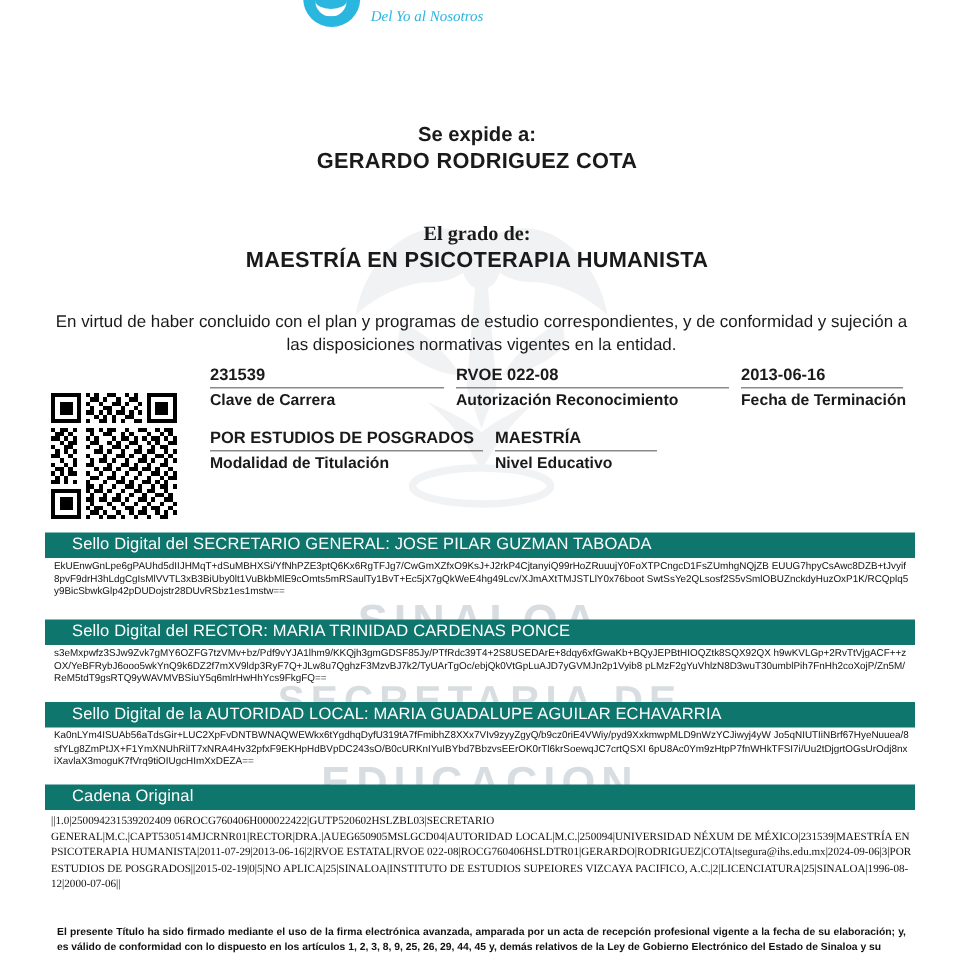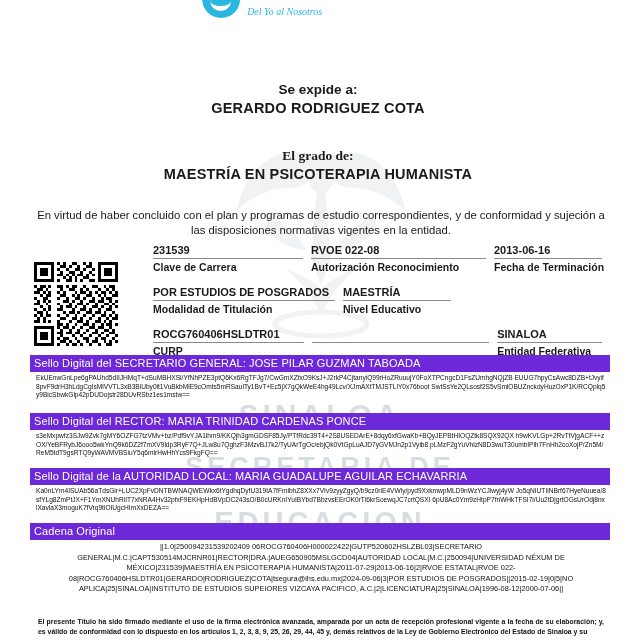--- a/index.html
+++ b/index.html
@@ -164,21 +164,21 @@
   }
   .qr svg { display: block; width: 100%; height: 100%; }
 
   
   .data-table {
     position: absolute;
     left: 140px;
     top: 243px;
     width: 470px;
   }
-  .drow { display: flex; margin-bottom: 11px; margin-left: 13px; }
+  .drow { display: flex; margin-bottom: 11px; }
   .dcell { padding-right: 8px; box-sizing: border-box; }
   .dcell.c1 { width: 164px; }
   .dcell.c2 { width: 190px; }
   .dcell.c3 { width: 116px; }
   .dval {
     font-size: 11px;
     font-weight: bold;
     line-height: 14px;
     white-space: nowrap;
     min-height: 14px;
@@ -195,47 +195,47 @@
     white-space: nowrap;
   }
 
   
   .seal-block { position: absolute; left: 30px; width: 580px; }
   .seal-1 { top: 355px; }
   .seal-2 { top: 413px; }
   .seal-3 { top: 468px; }
   .seal-4 { top: 523px; }
   .seal-bar {
-    background: #6d28d9;
+    background: #0f766e;
     color: #ffffff;
     font-size: 11px;
     line-height: 15px;
-    padding: 1px 4px;
+    padding: 1px 18px;
     white-space: nowrap;
     overflow: hidden;
     box-sizing: border-box;
     letter-spacing: 0.1px;
   }
   .seal-body {
     font-size: 6.6px;
     line-height: 8.6px;
     color: #111111;
     word-break: break-all;
     padding: 2px 4px 0 6px;
     text-align: left;
     font-family: "Liberation Sans", sans-serif;
   }
   .chain-body {
     font-size: 7.4px;
     line-height: 10.6px;
     color: #111111;
     padding: 2px 2px 0 4px;
-    text-align: center;
+    text-align: left;
     word-break: break-word;
-    font-family: Liberation Sans, sans-serif;
+    font-family: Liberation Serif, serif;
   }
 
   
   .footer-note {
     position: absolute;
     left: 38px;
     width: 566px;
     top: 617px;
     font-size: 6.9px;
     line-height: 9.6px;
@@ -553,37 +553,20 @@
         <div class="dline"></div>
         <div class="dkey">Modalidad de Titulación</div>
       </div>
       <div class="dcell c3">
         <div class="dval">MAESTRÍA</div>
         <div class="dline"></div>
         <div class="dkey">Nivel Educativo</div>
       </div>
     </div>
 
-    <div class="drow">
-      <div class="dcell c1">
-        <div class="dval">ROCG760406HSLDTR01</div>
-        <div class="dline"></div>
-        <div class="dkey">CURP</div>
-      </div>
-      <div class="dcell c2">
-        <div class="dval"></div>
-        <div class="dline"></div>
-        <div class="dkey"></div>
-      </div>
-      <div class="dcell c3">
-        <div class="dval">SINALOA</div>
-        <div class="dline"></div>
-        <div class="dkey">Entidad Federativa</div>
-      </div>
-    </div>
 
   </div>
 
   <div class="seal-block seal-1">
     <div class="seal-bar">Sello Digital del SECRETARIO GENERAL: JOSE PILAR GUZMAN TABOADA</div>
     <div class="seal-body">EkUEnwGnLpe6gPAUhd5dIIJHMqT+dSuMBHXSi/YfNhPZE3ptQ6Kx6RgTFJg7/CwGmXZfxO9KsJ+J2rkP4CjtanyiQ99rHoZRuuujY0FoXTPCngcD1FsZUmhgNQjZB EUUG7hpyCsAwc8DZB+tJvyif8pvF9drH3hLdgCgIsMlVVTL3xB3BiUby0lt1VuBkbMlE9cOmts5mRSaulTy1BvT+Ec5jX7gQkWeE4hg49Lcv/XJmAXtTMJSTLlY0x76boot SwtSsYe2QLsosf2S5vSmlOBUZnckdyHuzOxP1K/RCQplq5y9BicSbwkGlp42pDUDojstr28DUvRSbz1es1mstw==</div>
   </div>
 
   <div class="seal-block seal-2">
     <div class="seal-bar">Sello Digital del RECTOR: MARIA TRINIDAD CARDENAS PONCE</div>

